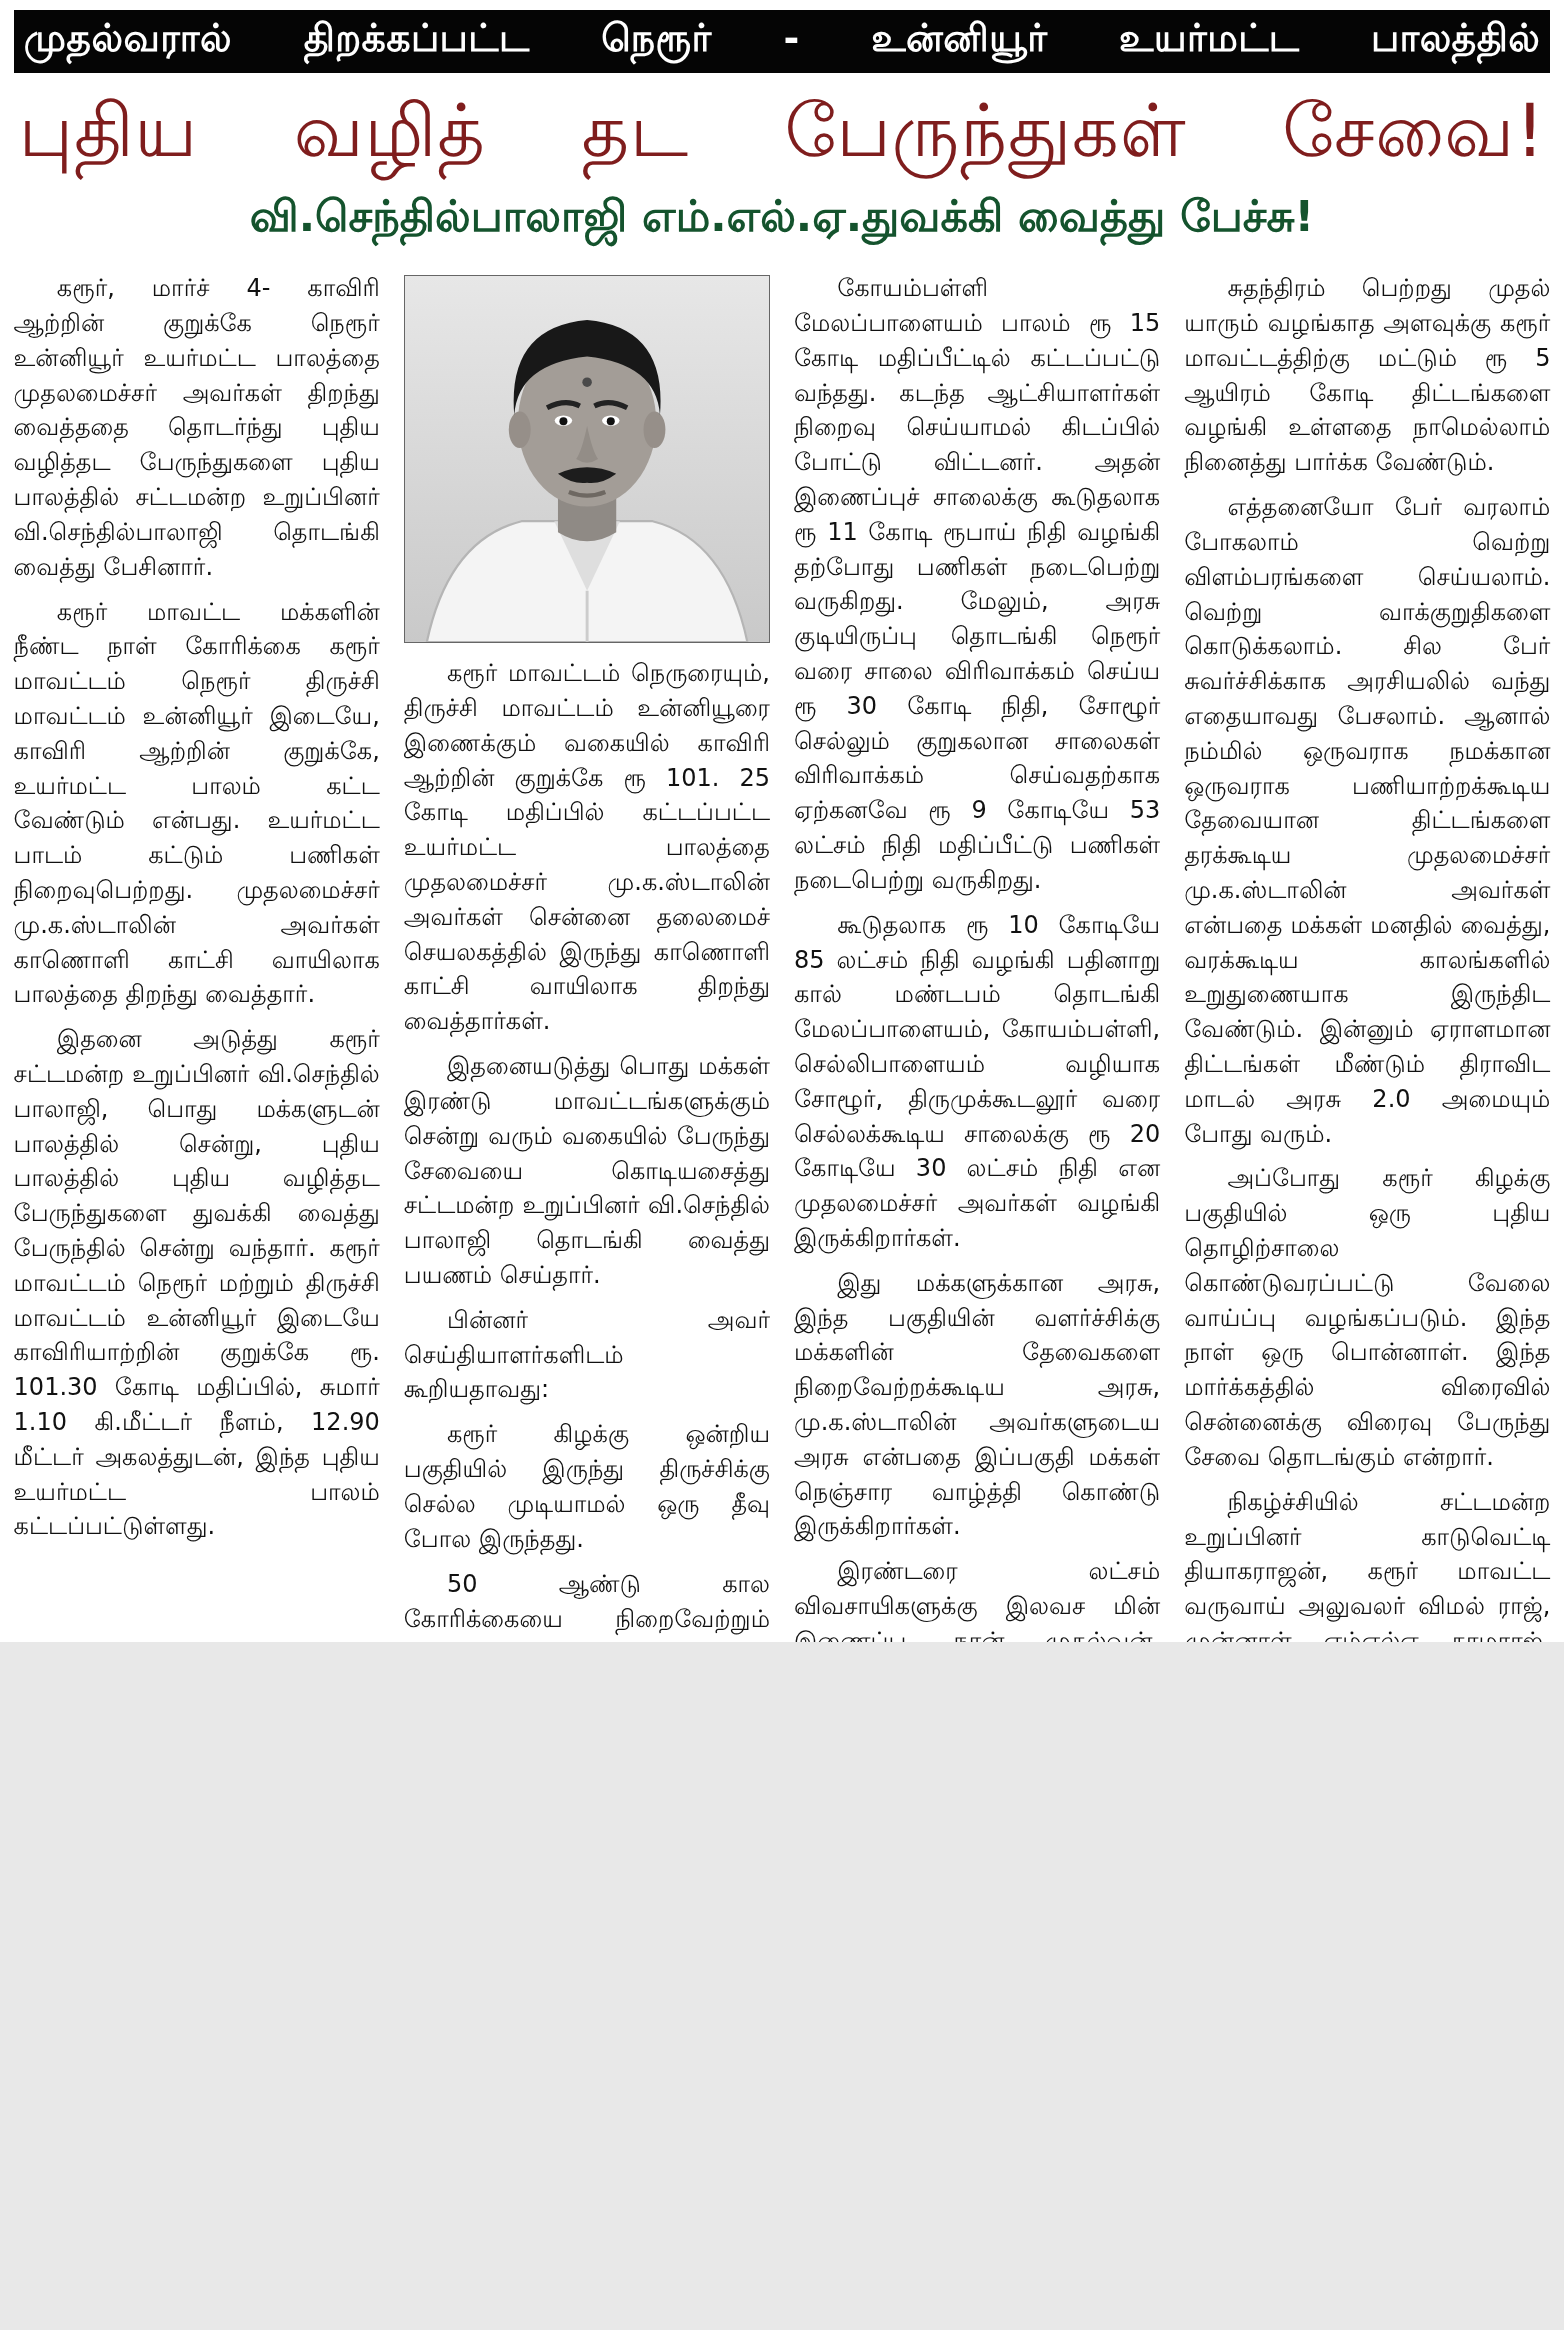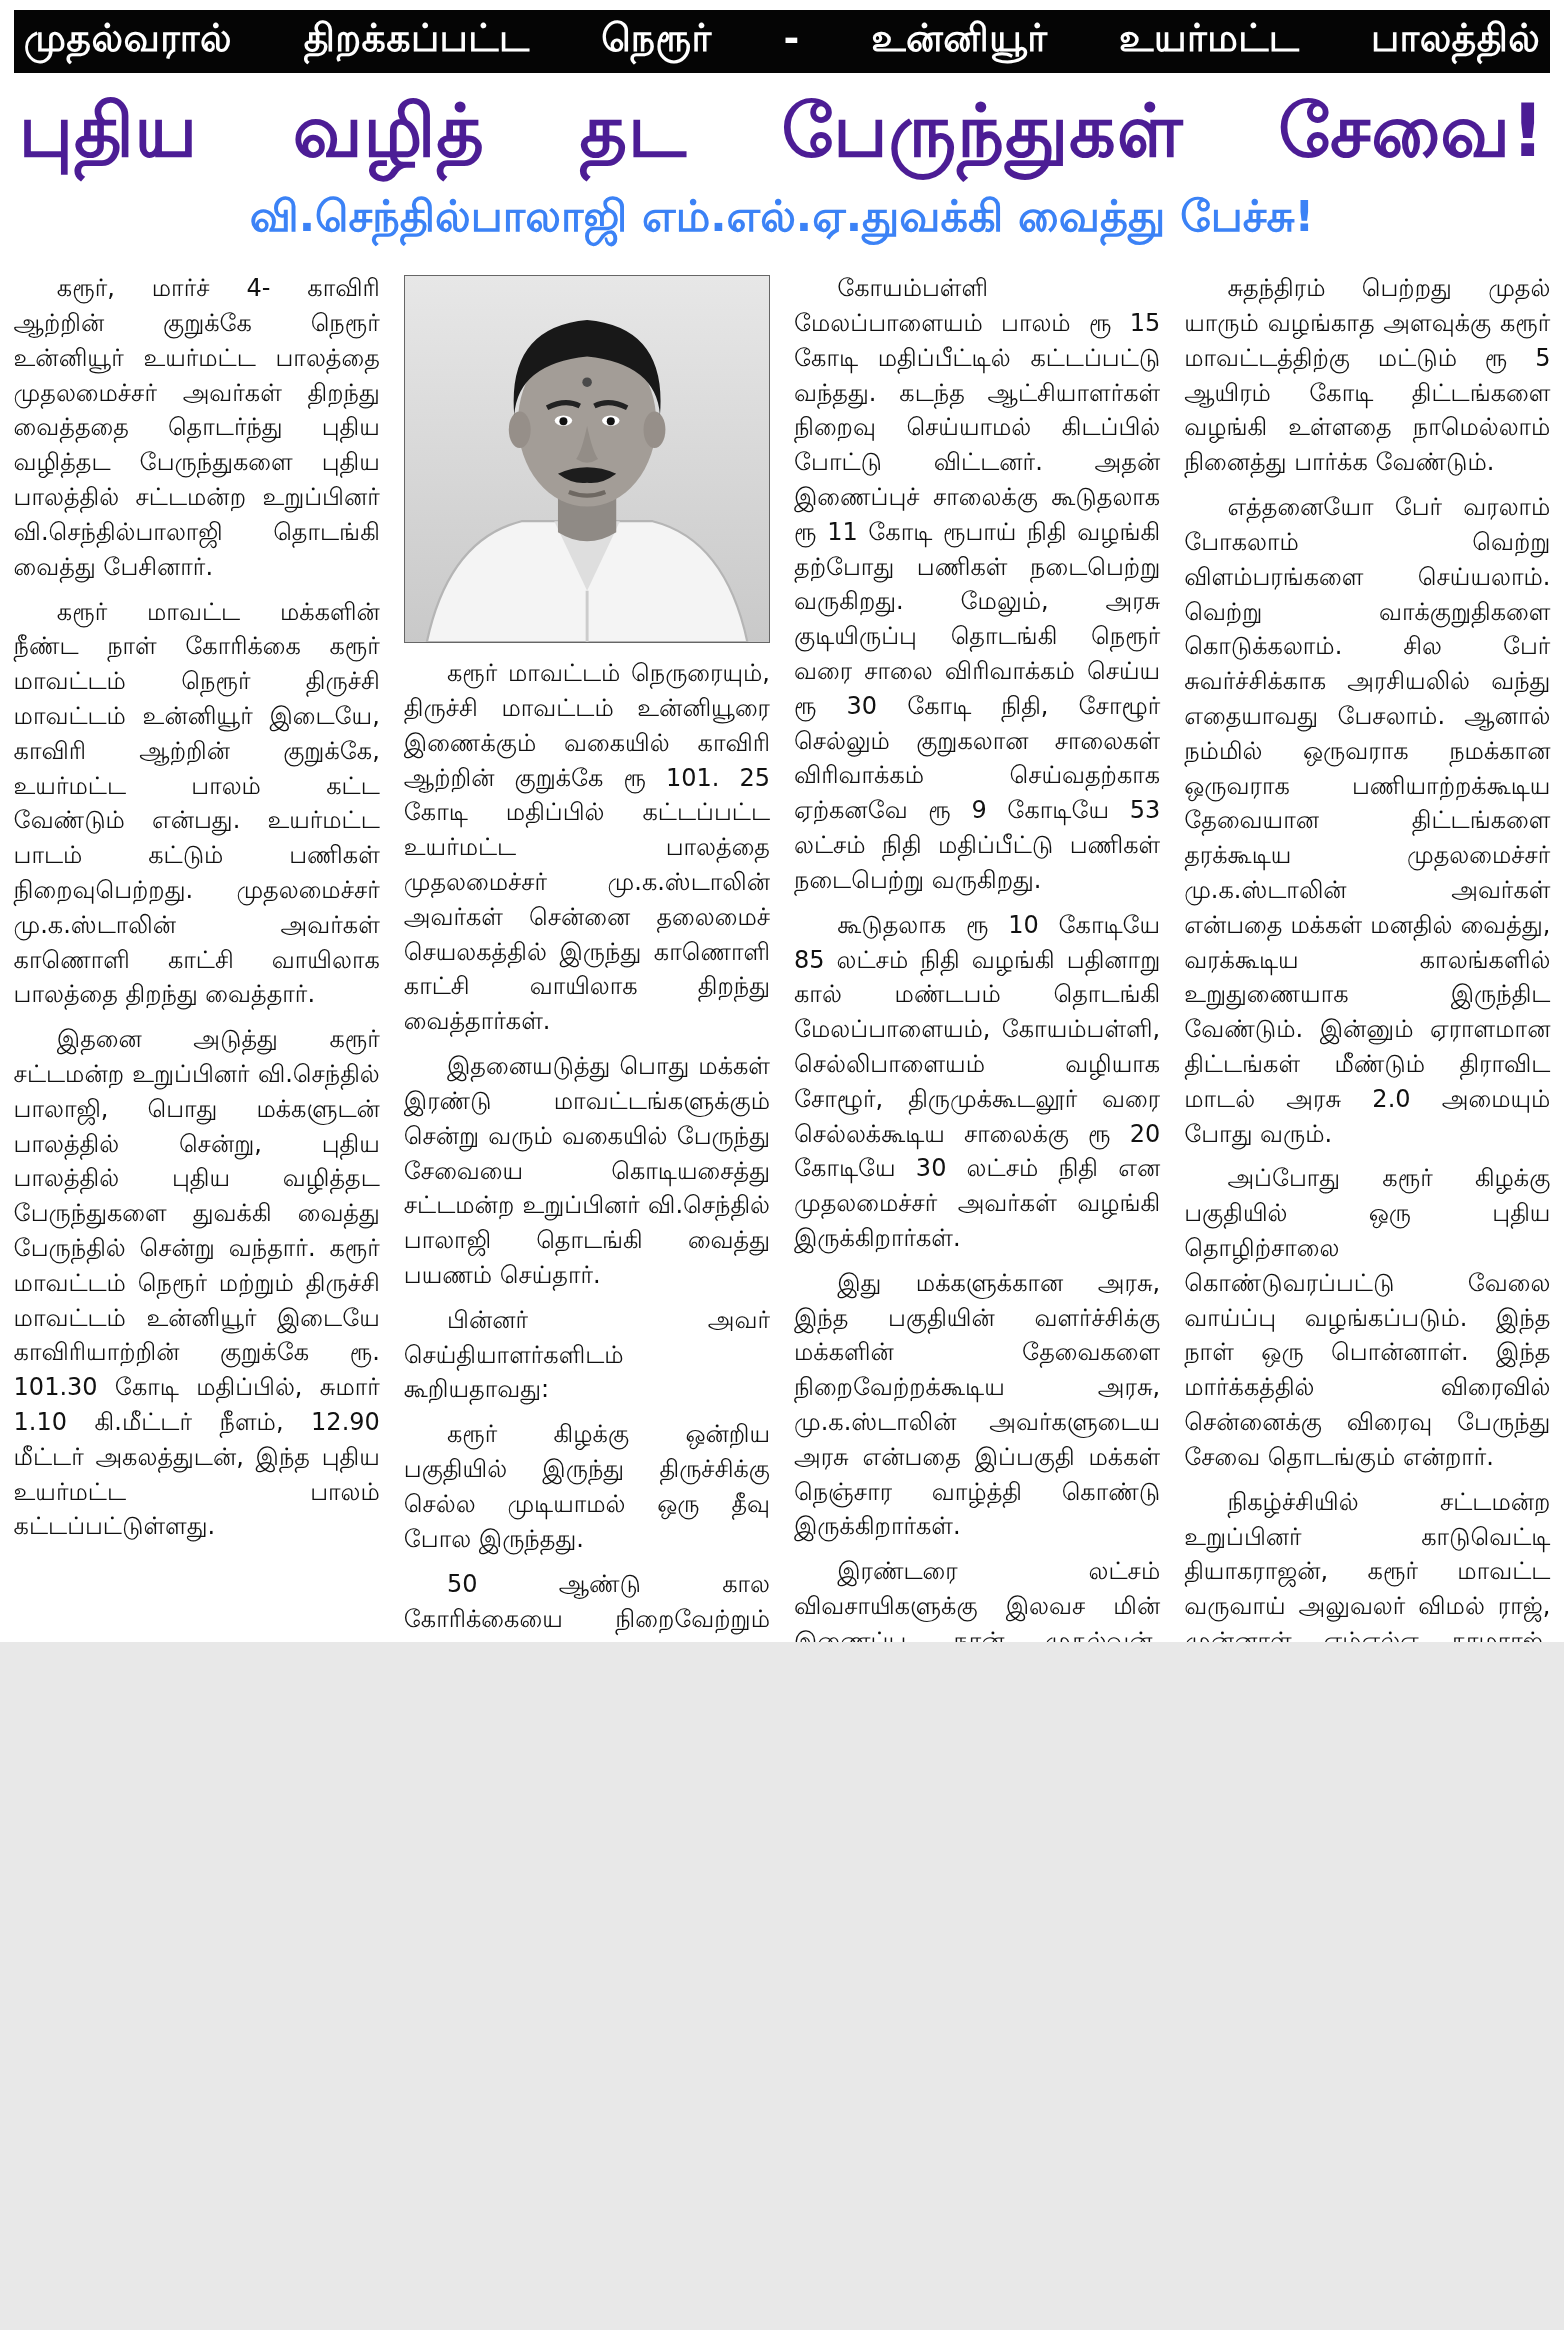--- a/index.html
+++ b/index.html
@@ -28,34 +28,34 @@
     line-height: 1.25;
     padding: 5.1px 10.2px 10.2px 10.2px;
     text-align: justify;
     text-align-last: justify;
     letter-spacing: 0.4px;
   }
   
   .headline {
     margin: 19px 5.1px 3.4px 5.1px;
     font-size: 73px;
-    font-weight: bold;
+    font-weight: normal;
     line-height: 1.08;
-    color: #4c1d95;
+    color: #7f1d1d;
     text-align: justify;
     text-align-last: justify;
     letter-spacing: 0.9px;
   }
   
   .subheadline {
     margin: 20.4px 0 24px 0;
     font-size: 43px;
     font-weight: bold;
     text-align: center;
-    color: #3b82f6;
+    color: #14532d;
   }
   
   .body {
     display: flex;
     gap: 24px;
     align-items: stretch;
   }
   .col {
     flex: 1 1 0;
     min-width: 0;

